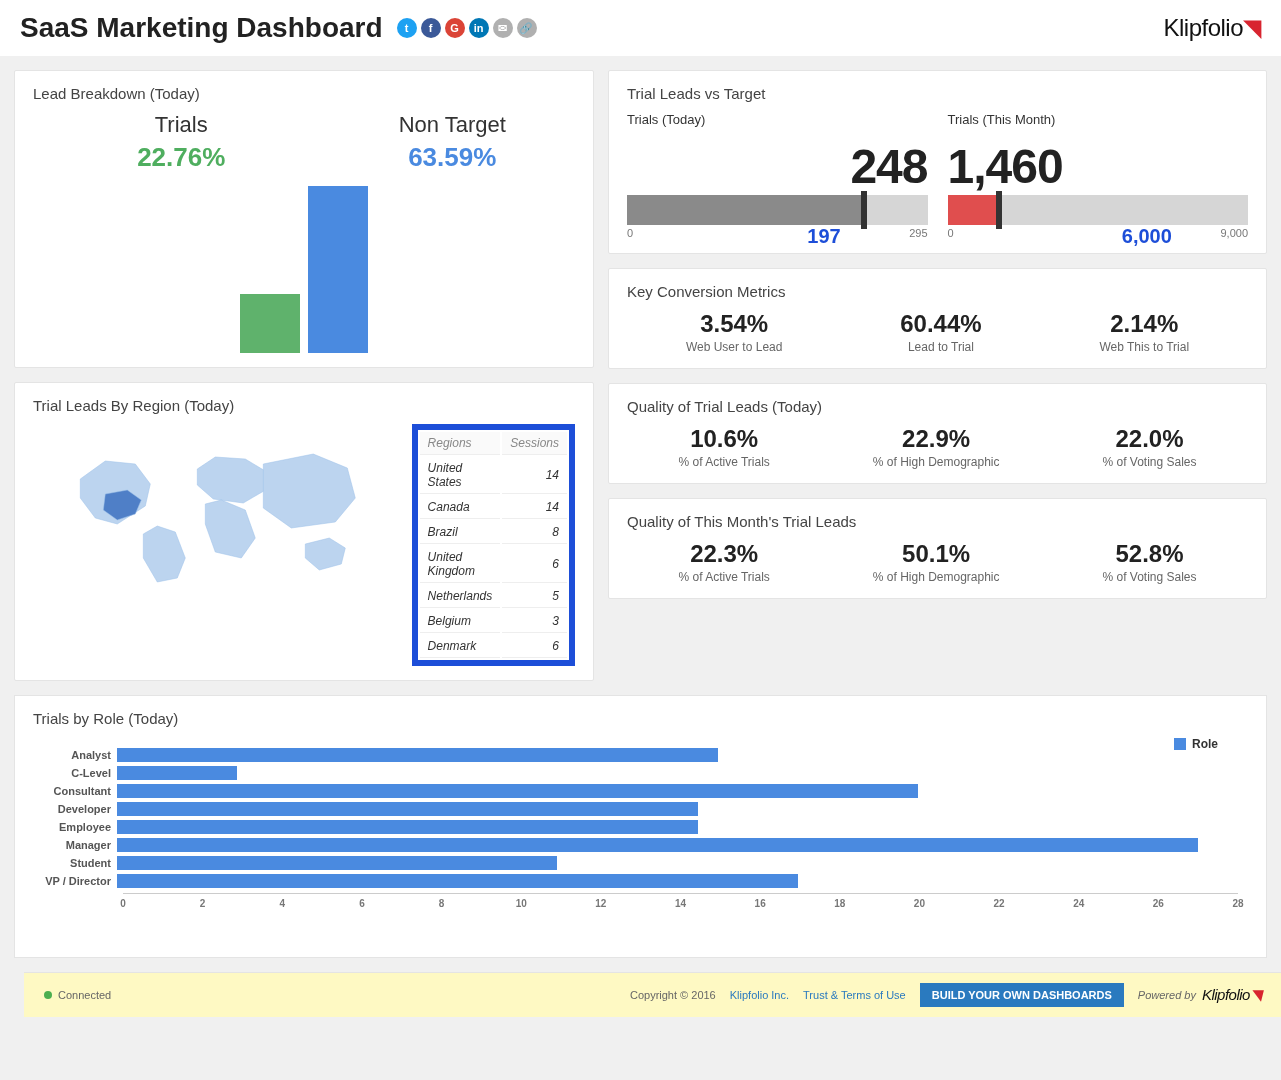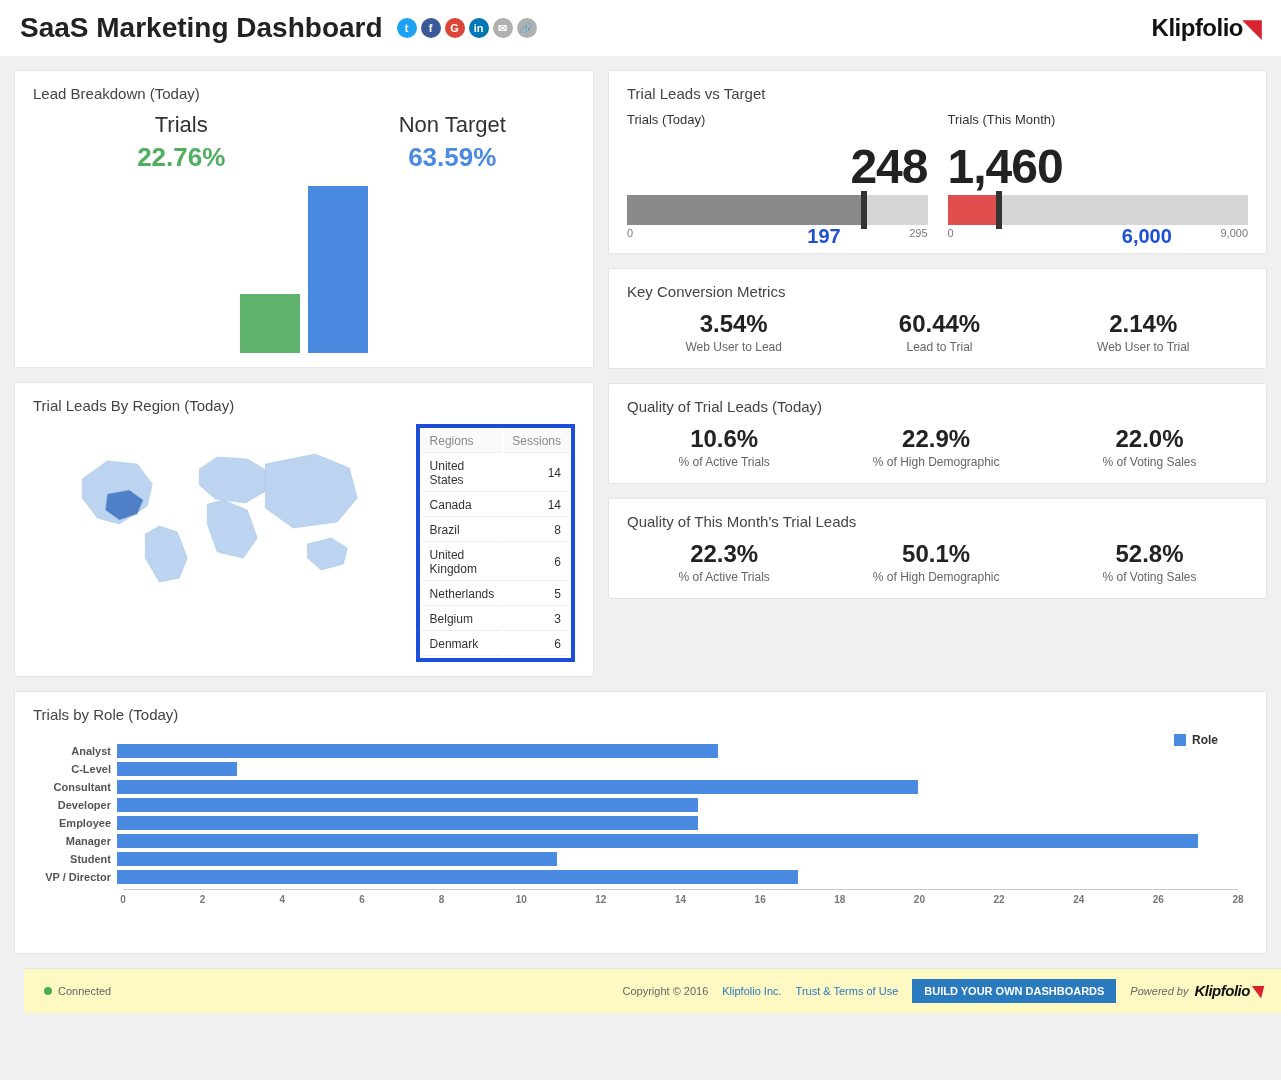--- a/index.html
+++ b/index.html
@@ -26,21 +26,21 @@
   }
   .social-icons { display: flex; gap: 4px; }
   .social-icons .ic {
     width: 20px; height: 20px; border-radius: 50%;
     display: inline-flex; align-items: center; justify-content: center;
     font-size: 11px; color: #fff; font-weight: bold;
   }
   .ic-tw { background:#1da1f2; } .ic-fb { background:#3b5998; }
   .ic-gp { background:#db4437; } .ic-li { background:#0077b5; }
   .ic-ml { background:#b0b0b0; } .ic-lk { background:#b0b0b0; }
-  .logo { font-size: 24px; font-weight: 700; color:#111; letter-spacing:-0.5px; }
+  .logo { font-size: 24px; font-weight: 400; color:#111; letter-spacing:-0.5px; }
   .logo .tri { color:#d8242f; }
   .main {
     display: grid;
     grid-template-columns: 580px 1fr;
     gap: 14px;
     padding: 14px;
   }
   .col { display: flex; flex-direction: column; gap: 14px; }
   .card {
     background: #fff;
@@ -56,21 +56,21 @@
   .lb-val-g { font-size:26px; font-weight:700; color:#4fae5f; }
   .lb-val-b { font-size:26px; font-weight:700; color:#4a8ae0; }
   .lb-chart { height: 170px; display:flex; align-items:flex-end; justify-content:center; gap:8px; margin-top:10px;}
   .lb-chart .bar { width:60px; }
   .lb-chart .bg { background:#5fb26c; }
   .lb-chart .bb { background:#4a8ae0; }
   
   .region-body { display:flex; gap:14px; align-items:flex-start; }
   .map { flex:1; height:170px; }
   .map svg { width:100%; height:100%; }
-  .rtable { border:4px solid #1d4ed8; font-size:12px; width:156px; }
+  .rtable { border:6px solid #1d4ed8; font-size:12px; width:156px;font-style:italic; }
   .rtable th, .rtable td { padding:4px 8px; border-bottom:1px solid #eee; text-align:left; }
   .rtable th:last-child, .rtable td:last-child { text-align:right; }
   .rtable th { color:#888; font-weight:normal; background:#fafafa; }
   
   .tg-row { display:flex; gap:20px; }
   .tg-col { flex:1; }
   .tg-label { font-size:13px; font-weight:400; color:#333; margin-bottom:16px; }
   .tg-big { font-size:48px; font-weight:800; color:#222; text-align:right; letter-spacing:-1px; line-height:1; }
   .tg-big.left2 { text-align:left; }
   .tg-bar { position:relative; height:30px; background:#d6d6d6; margin-top:4px; }
@@ -246,21 +246,21 @@
         <div class="metric">
             <div class="mv">3.54%</div>
             <div class="ml">Web User to Lead</div>
           </div>
         <div class="metric">
             <div class="mv">60.44%</div>
             <div class="ml">Lead to Trial</div>
           </div>
         <div class="metric">
             <div class="mv">2.14%</div>
-            <div class="ml">Web User to Trial</div>
+            <div class="ml">Web This to Trial</div>
           </div>
       </div>
     </div>
 
     <div class="card">
       <div class="card-title">Quality of Trial Leads (Today)</div>
       <div class="metrics-row">
         <div class="metric">
             <div class="mv">10.6%</div>
             <div class="ml">% of Active Trials</div>

